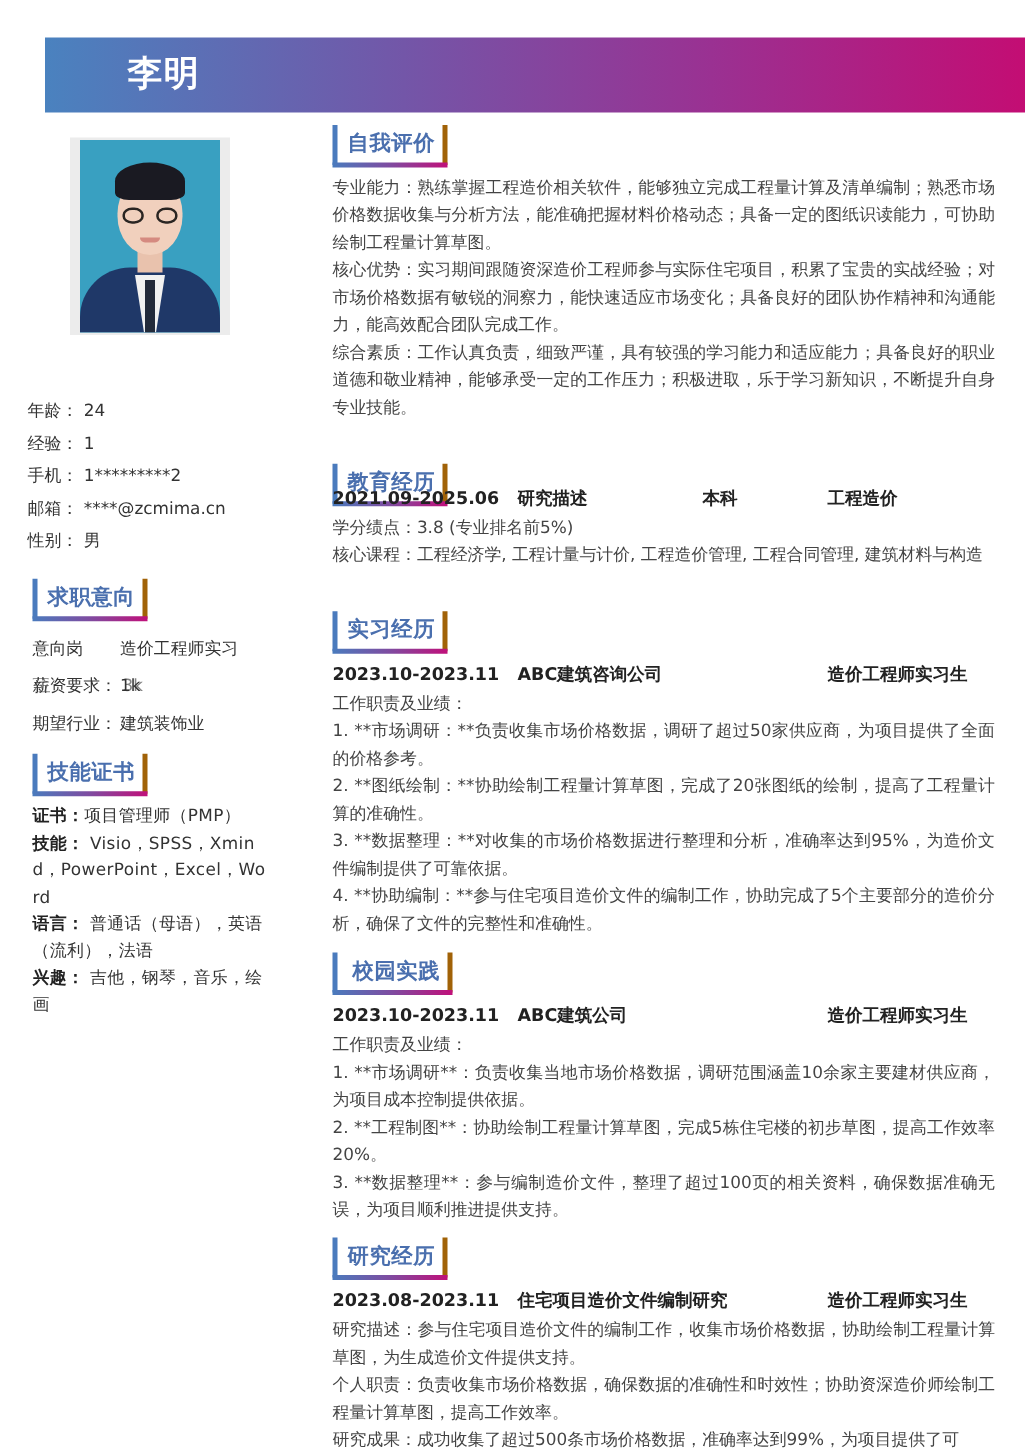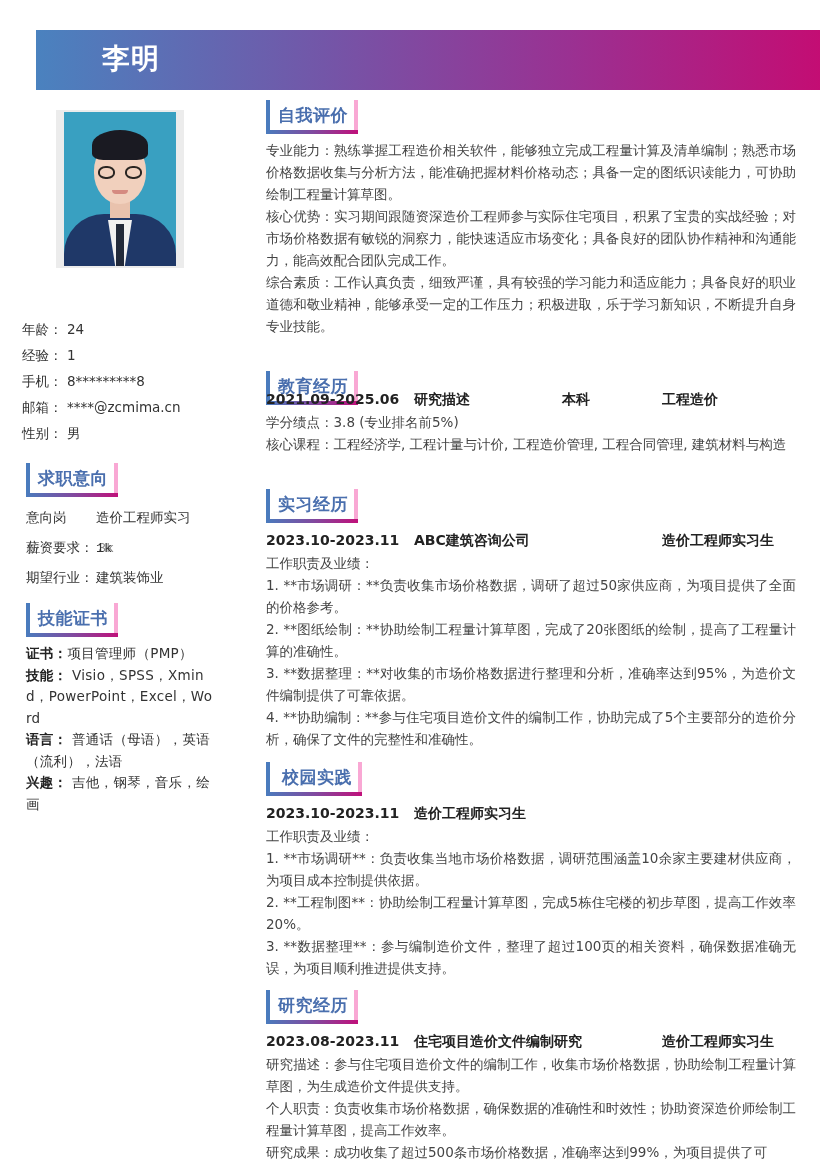--- a/index.html
+++ b/index.html
@@ -24,28 +24,28 @@
   .photo .glasses span { position: absolute; top: 0; width: 17px; height: 13px; border: 2px solid #2a2522; border-radius: 45%; }
   .photo .glasses .l { left: 0; } .photo .glasses .r { right: 0; }
   .photo .mouth { position: absolute; left: 48px; top: 78px; width: 16px; height: 4px; background: #d58a80; border-radius: 0 0 8px 8px; }
 
   .info { position: absolute; left: 22px; top: 226px; }
   .info .row { height: 26px; line-height: 26px; font-size: 13.5px; color: #333; white-space: nowrap; }
   .info .k { display: inline-block; width: 45px; }
 
   .sec-title {
     position: absolute; height: 32px; padding: 0 6px 0 8px;
-    border-left: 4px solid #4a7bbd; border-right: 4px solid #f9a8d4;
+    border-left: 4px solid #4a7bbd; border-right: 4px solid #a16207;
     font-size: 17px; font-weight: bold; color: #4a6fae; line-height: 30px; letter-spacing: 0.5px;
   }
   .sec-title::after {
     content: ""; position: absolute; left: -4px; right: -4px; bottom: -2px; height: 4px;
     background: linear-gradient(90deg, #4a7bbd, #7f4ba0, #c0107a);
   }
-  .job { position: absolute; left: 26px; top: 414px; width: 200px; font-family: Liberation Mono, monospace; }
+  .job { position: absolute; left: 26px; top: 414px; width: 200px; }
   .job .row { height: 30px; line-height: 30px; font-size: 13.5px; white-space: nowrap; position: relative; }
   .job .k { display: inline-block; width: 70px; }
   .job .ov { position: absolute; left: 0; top: 0; }
   .skills { position: absolute; left: 26px; top: 553px; width: 190px; font-size: 13.5px; line-height: 21.5px; letter-spacing: 0.3px; }
   .skills .item { word-break: break-all; }
   .skills b { color: #222; }
 
   .right { position: absolute; left: 266px; top: 90px; width: 530px; }
   .para { font-size: 13.5px; line-height: 22px; color: #444; text-align: justify; word-break: break-all; }
   .entry-head { display: flex; font-weight: bold; font-size: 14px; color: #222; height: 24px; line-height: 24px; }
@@ -75,21 +75,21 @@
           <span class="l"></span>
           <span class="r"></span>
         </div>
       <div class="mouth"></div>
     </div>
   </div>
 
   <div class="info">
     <div class="row"><span class="k">年龄：</span><span>24</span></div>
     <div class="row"><span class="k">经验：</span><span>1</span></div>
-    <div class="row"><span class="k">手机：</span><span>8*********8</span></div>
+    <div class="row"><span class="k">手机：</span><span>1*********2</span></div>
     <div class="row"><span class="k">邮箱：</span><span>****@zcmima.cn</span></div>
     <div class="row"><span class="k">性别：</span><span>男</span></div>
   </div>
 
   <div class="sec-title" style="left:26px; top:373px;">求职意向</div>
   <div class="job">
     <div class="row"><span class="k">意向岗</span><span>造价工程师实习</span></div>
     <div class="row">
       <span class="k">薪资要求：</span><span>1k</span>
       <span class="ov" style="left:1px;opacity:0.6;">位</span>
@@ -139,20 +139,21 @@
     <p class="para">1. **市场调研：**负责收集市场价格数据，调研了超过50家供应商，为项目提供了全面的价格参考。</p>
     <p class="para">2. **图纸绘制：**协助绘制工程量计算草图，完成了20张图纸的绘制，提高了工程量计算的准确性。</p>
     <p class="para">3. **数据整理：**对收集的市场价格数据进行整理和分析，准确率达到95%，为造价文件编制提供了可靠依据。</p>
     <p class="para">4. **协助编制：**参与住宅项目造价文件的编制工作，协助完成了5个主要部分的造价分析，确保了文件的完整性和准确性。</p>
   </div>
 
   <div class="sec-title" style="left:0; top:672px;padding-left:12px;">校园实践</div>
   <div class="block" style="top:711px;">
     <div class="entry-head">
       <span class="d">2023.10-2023.11</span>
+      <span class="o">ABC建筑公司</span>
       <span>造价工程师实习生</span>
     </div>
     <p class="para">工作职责及业绩：</p>
     <p class="para">1. **市场调研**：负责收集当地市场价格数据，调研范围涵盖10余家主要建材供应商，为项目成本控制提供依据。</p>
     <p class="para">2. **工程制图**：协助绘制工程量计算草图，完成5栋住宅楼的初步草图，提高工作效率20%。</p>
     <p class="para">3. **数据整理**：参与编制造价文件，整理了超过100页的相关资料，确保数据准确无误，为项目顺利推进提供支持。</p>
   </div>
 
   <div class="sec-title" style="left:0; top:900px;">研究经历</div>
   <div class="block" style="top:939px;">

